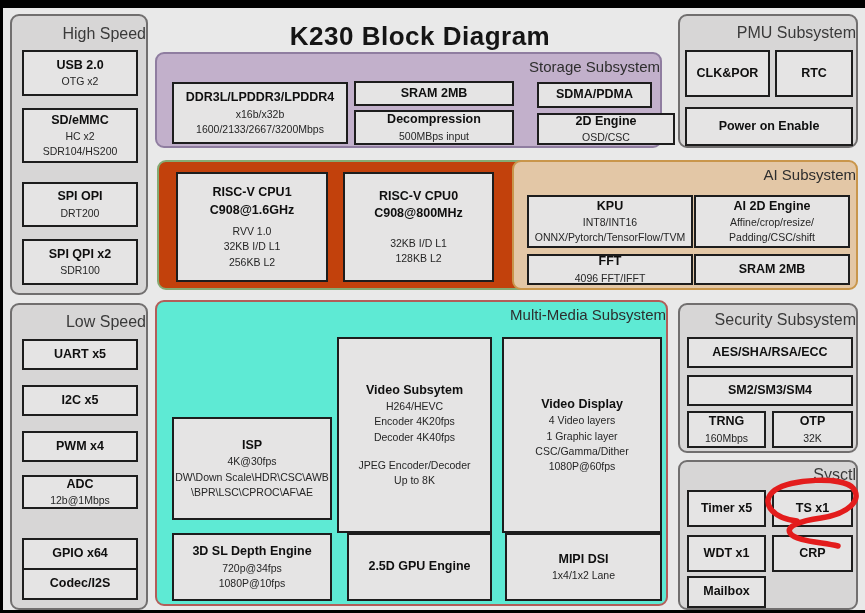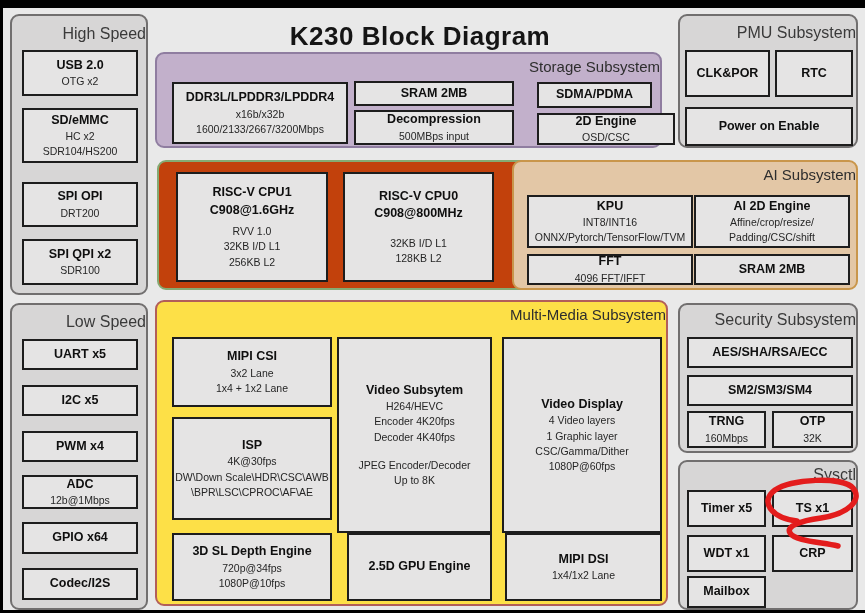--- a/index.html
+++ b/index.html
@@ -134,35 +134,30 @@
   <div class="blk" style="left:10px;top:80px;width:116px;height:31px">
     <div class="t">I2C x5</div>
   </div>
   <div class="blk" style="left:10px;top:126px;width:116px;height:31px">
     <div class="t">PWM x4</div>
   </div>
   <div class="blk" style="left:10px;top:170px;width:116px;height:34px">
     <div class="t">ADC</div>
     <div class="s">12b@1Mbps</div>
   </div>
-  <div class="blk" style="left:10px;top:217px;width:116px;height:32px">
+  <div class="blk" style="left:10px;top:233px;width:116px;height:32px">
     <div class="t">GPIO x64</div>
   </div>
   <div class="blk" style="left:10px;top:263px;width:116px;height:32px">
     <div class="t">Codec/I2S</div>
   </div>
 </div>
 
-<div class="cbox" style="left: 155px; top: 300px; width: 513px; height: 306px; background: #fde047; border-color: rgb(178, 94, 89);">
+<div class="cbox" style="left: 155px; top: 300px; width: 513px; height: 306px; background: #5eead4; border-color: rgb(178, 94, 89);">
   <div class="sec-title sm" style="top:4px">Multi-Media Subsystem</div>
-  <div class="blk" style="left:15px;top:35px;width:160px;height:70px">
-    <div class="t">MIPI CSI</div>
-    <div class="s">3x2 Lane</div>
-    <div class="s">1x4 + 1x2 Lane</div>
-  </div>
   <div class="blk" style="left:15px;top:115px;width:160px;height:103px">
     <div class="t">ISP</div>
     <div class="s">4K@30fps</div>
     <div class="s">DW\Down Scale\HDR\CSC\AWB</div>
     <div class="s">\BPR\LSC\CPROC\AF\AE</div>
   </div>
   <div class="blk" style="left:180px;top:35px;width:155px;height:196px">
     <div class="t">Video Subsytem</div>
     <div class="s">H264/HEVC</div>
     <div class="s">Encoder 4K20fps</div>

